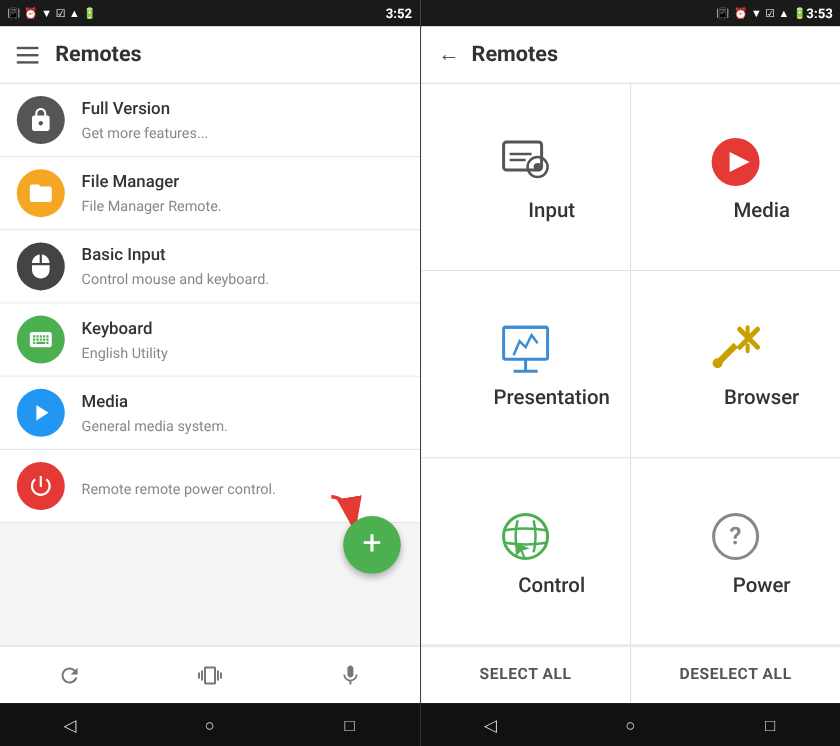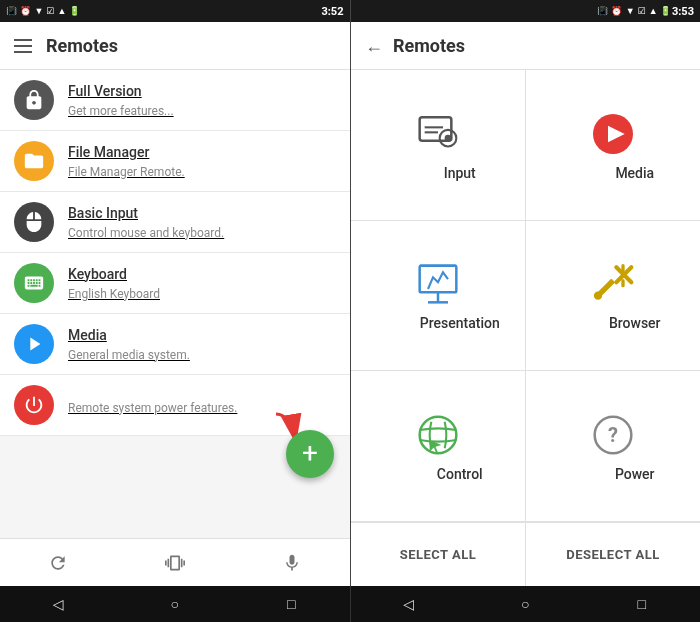--- a/index.html
+++ b/index.html
@@ -20,45 +20,45 @@
 
     
     .left-header { background: #fff; height: 48px; display: flex; align-items: center; padding: 0 14px; gap: 14px; border-bottom: 1px solid #e0e0e0; }
     .hamburger { display: flex; flex-direction: column; gap: 4px; cursor: pointer; }
     .hamburger span { display: block; width: 18px; height: 2px; background: #555; }
     .left-header-title { font-size: 18px; font-weight: bold; color: #333; }
 
     
     .list-item { background: #fff; display: flex; align-items: center; padding: 10px 14px; gap: 14px; border-bottom: 1px solid #e8e8e8; cursor: pointer; position: relative; }
     .list-icon { width: 40px; height: 40px; border-radius: 50%; display: flex; align-items: center; justify-content: center; flex-shrink: 0; }
-    .list-item-text { flex: 1; text-decoration: underline; }
+    .list-item-text { flex: 1; }
     .list-item-title { font-size: 14px; font-weight: 500; color: #333; }
     .list-item-subtitle { font-size: 12px; color: #888; margin-top: 5px; }
 
     
     .fab { position: absolute; bottom: 60px; right: 16px; width: 48px; height: 48px; background: #4caf50; border-radius: 50%; display: flex; align-items: center; justify-content: center; cursor: pointer; box-shadow: 0 3px 6px rgba(0,0,0,0.3); z-index: 10; }
     .fab-plus { color: #fff; font-size: 28px; line-height: 1; margin-top: -2px; }
 
     
     .bottom-nav { height: 48px; background: #fff; display: flex; align-items: center; justify-content: space-around; border-top: 1px solid #e0e0e0; }
     .nav-icon { color: #777; font-size: 18px; cursor: pointer; display: flex; align-items: center; justify-content: center; width: 50px; height: 40px; }
 
     
     .right-header { background: #fff; height: 48px; display: flex; align-items: center; padding: 0 14px; gap: 10px; border-bottom: 1px solid #e0e0e0; }
     .back-arrow { color: #555; font-size: 18px; cursor: pointer; }
     .right-header-title { font-size: 18px; font-weight: bold; color: #333; }
 
     
     .grid { display: grid; grid-template-columns: 1fr 1fr; flex: 1; }
     .grid-item { background: #fff; display: flex; flex-direction: column; align-items: center; justify-content: center; padding: 14px 10px; border-right: 1px solid #e0e0e0; border-bottom: 1px solid #e0e0e0; cursor: pointer; gap: 6px; }
     .grid-item:nth-child(2n) { border-right: none; }
-    .grid-item-label { font-size: 14px; font-weight: 500; color: #333; margin-left: 44px; }
-
-    
-    .bottom-actions { height: 64px; background: #fff; display: flex; align-items: center; border-top: 1px solid #e0e0e0; }
+    .grid-item-label { font-size: 17px; font-weight: 500; color: #333; margin-left: 44px; }
+
+    
+    .bottom-actions { height: 48px; background: #fff; display: flex; align-items: center; border-top: 1px solid #e0e0e0; }
     .action-btn { flex: 1; display: flex; align-items: center; justify-content: center; height: 100%; cursor: pointer; font-size: 13px; font-weight: bold; color: #555; letter-spacing: 0.5px; }
     .action-btn:first-child { border-right: 1px solid #e0e0e0; }
 
     
     .system-navs { display: flex; width: 100%; height: 36px; }
     .system-nav { flex: 1; background: #111; display: flex; align-items: center; justify-content: space-around; }
     .sys-btn { color: #ddd; font-size: 14px; cursor: pointer; display: flex; align-items: center; justify-content: center; width: 40px; height: 30px; }
 
     
     .icon-lock { background: #555; }
@@ -151,21 +151,21 @@
       </div>
 
       <div class="list-item">
         <div class="list-icon icon-keyboard">
           <svg width="22" height="22" viewBox="0 0 24 24" fill="white">
               <path d="M20 5H4c-1.1 0-1.99.9-1.99 2L2 17c0 1.1.9 2 2 2h16c1.1 0 2-.9 2-2V7c0-1.1-.9-2-2-2zm-9 3h2v2h-2V8zm0 3h2v2h-2v-2zM8 8h2v2H8V8zm0 3h2v2H8v-2zm-1 5H5v-2h2v2zm0-3H5v-2h2v2zm0-3H5V8h2v2zm9 6H8v-2h8v2zm0-3h-2v-2h2v2zm0-3h-2V8h2v2zm3 6h-2v-2h2v2zm0-3h-2v-2h2v2zm0-3h-2V8h2v2z"></path>
             </svg>
         </div>
         <div class="list-item-text">
           <div class="list-item-title">Keyboard</div>
-          <div class="list-item-subtitle">English Keyboard</div>
+          <div class="list-item-subtitle">English Utility</div>
         </div>
       </div>
 
       <div class="list-item">
         <div class="list-icon icon-media">
           <svg width="22" height="22" viewBox="0 0 24 24" fill="white">
               <path d="M8 5v14l11-7z"></path>
             </svg>
         </div>
         <div class="list-item-text">
@@ -174,21 +174,21 @@
         </div>
       </div>
 
       <div class="list-item">
         <div class="list-icon icon-power">
           <svg width="22" height="22" viewBox="0 0 24 24" fill="white">
               <path d="M13 3h-2v10h2V3zm4.83 2.17l-1.42 1.42C17.99 7.86 19 9.81 19 12c0 3.87-3.13 7-7 7s-7-3.13-7-7c0-2.19 1.01-4.14 2.58-5.42L6.17 5.17C4.23 6.82 3 9.26 3 12c0 4.97 4.03 9 9 9s9-4.03 9-9c0-2.74-1.23-5.18-3.17-6.83z"></path>
             </svg>
         </div>
         <div class="list-item-text">
-          <div class="list-item-subtitle">Remote system power features.</div>
+          <div class="list-item-subtitle">Remote remote power control.</div>
         </div>
       </div>
 
       <div style="position:absolute; bottom:60px; right:14px; pointer-events:none;">
         <svg width="80" height="70" viewBox="0 0 80 70">
           <defs>
             <marker id="arrowhead" markerWidth="10" markerHeight="7" refX="10" refY="3.5" orient="auto">
               <polygon points="0 0, 10 3.5, 0 7" fill="#e53935"></polygon>
             </marker>
           </defs>

